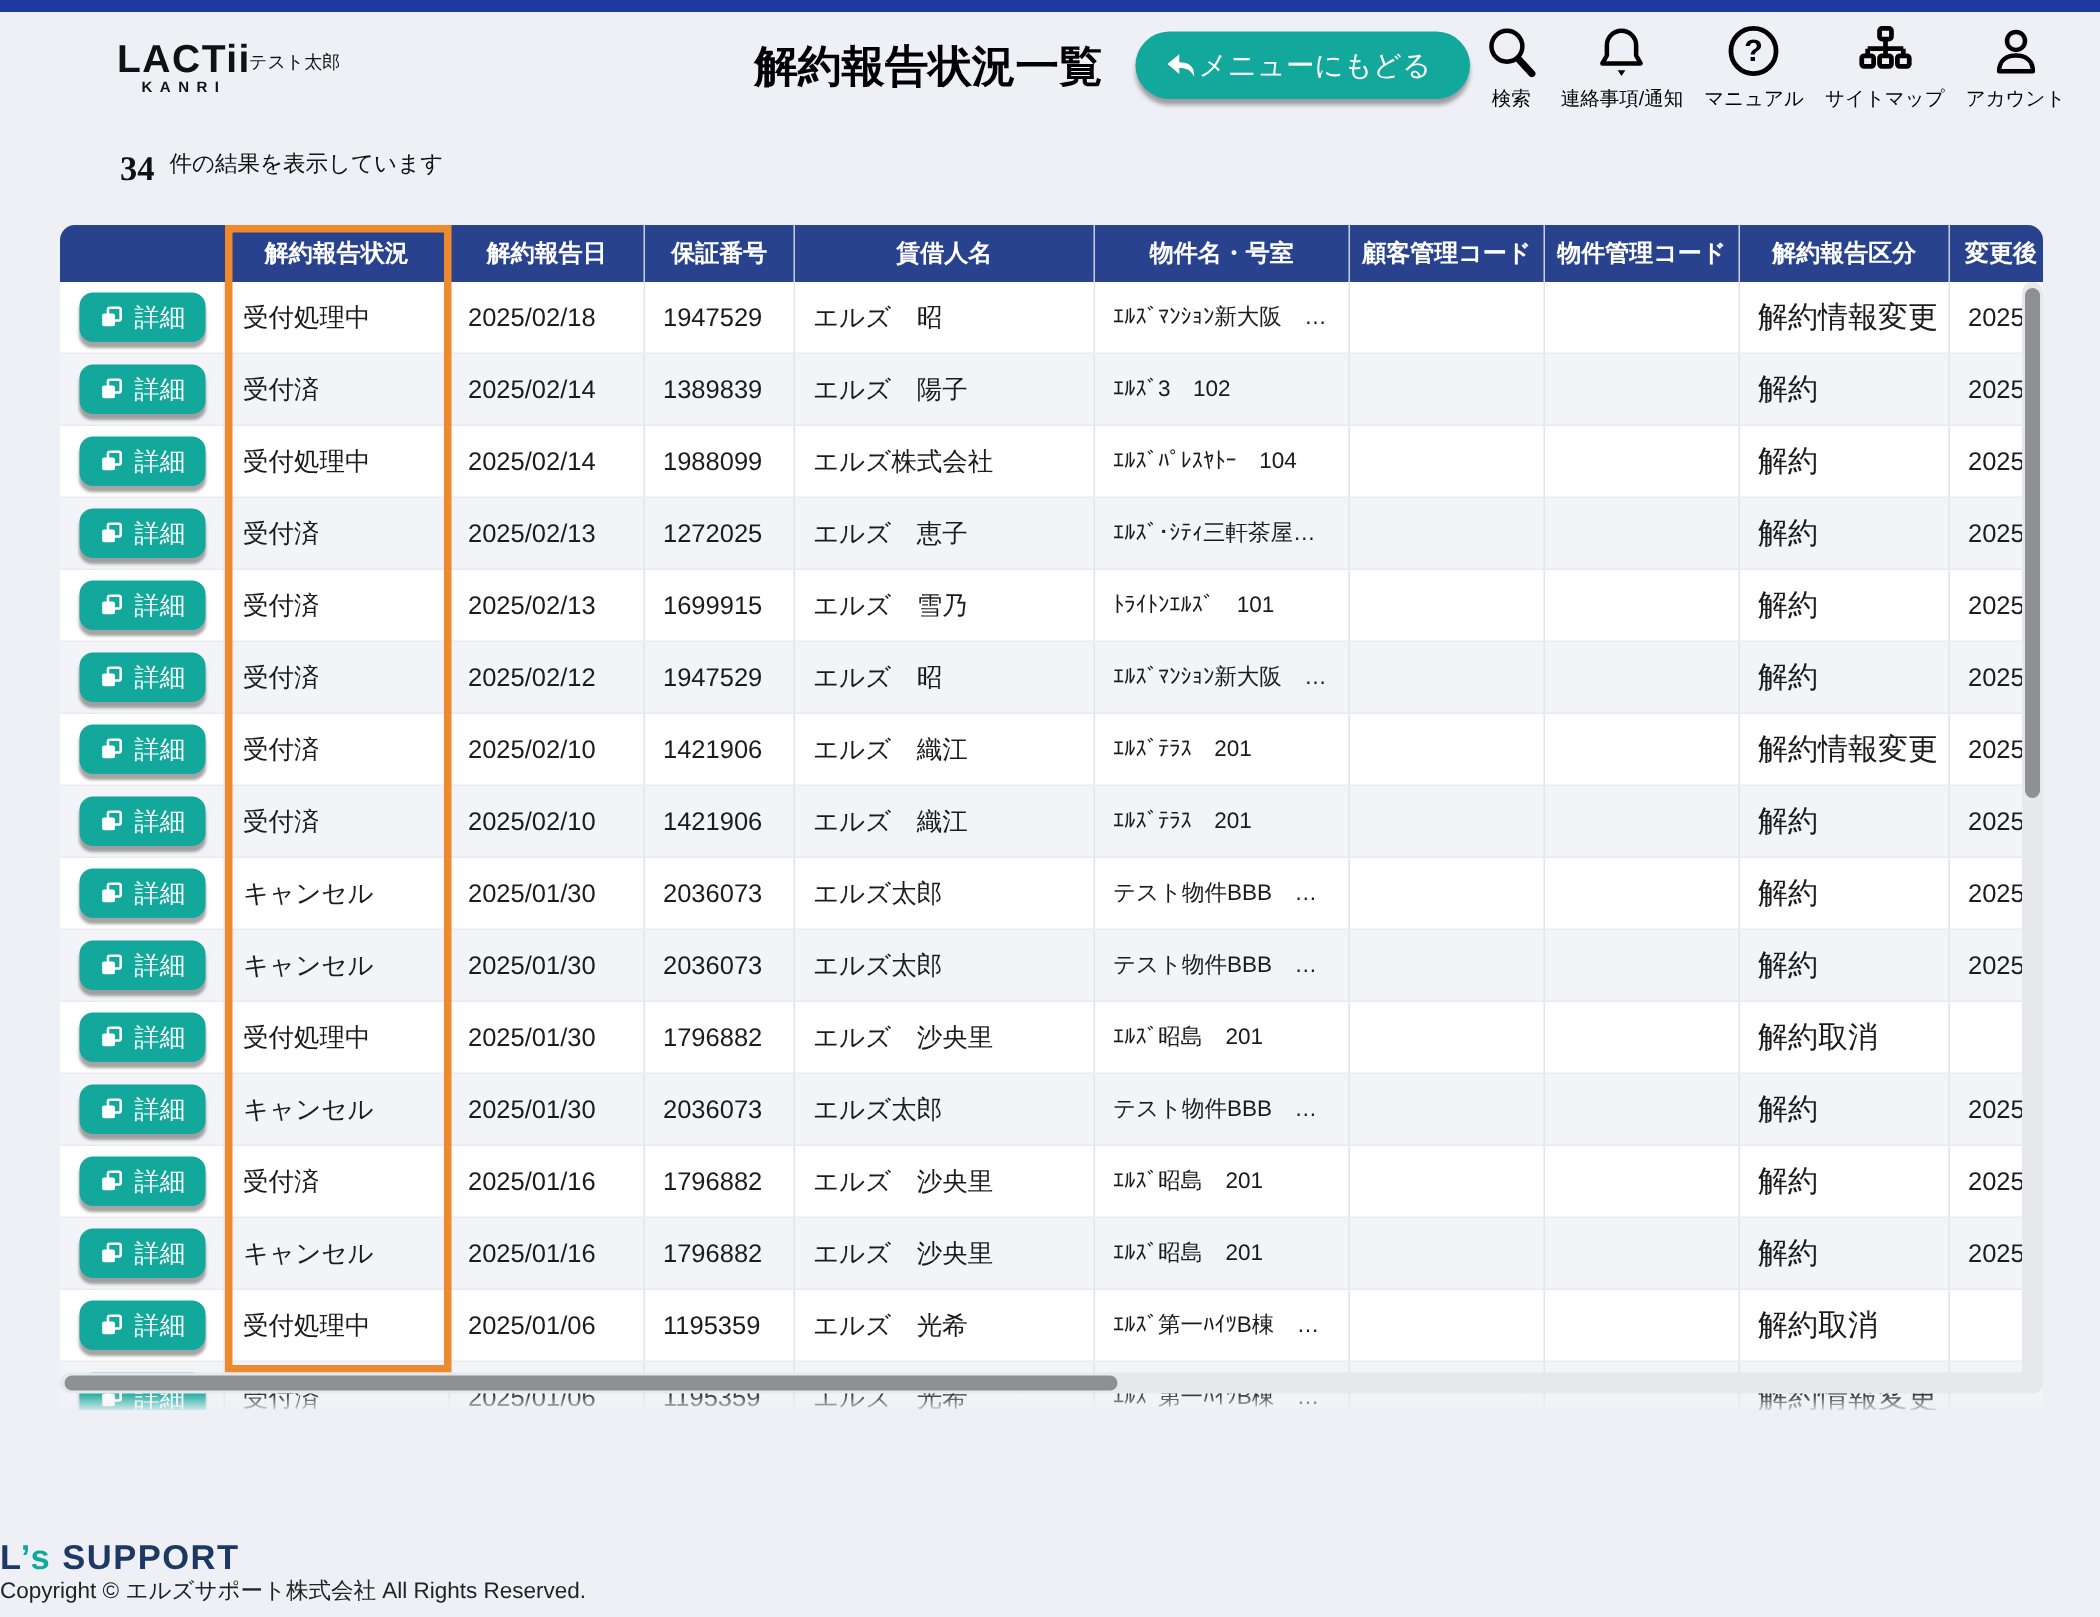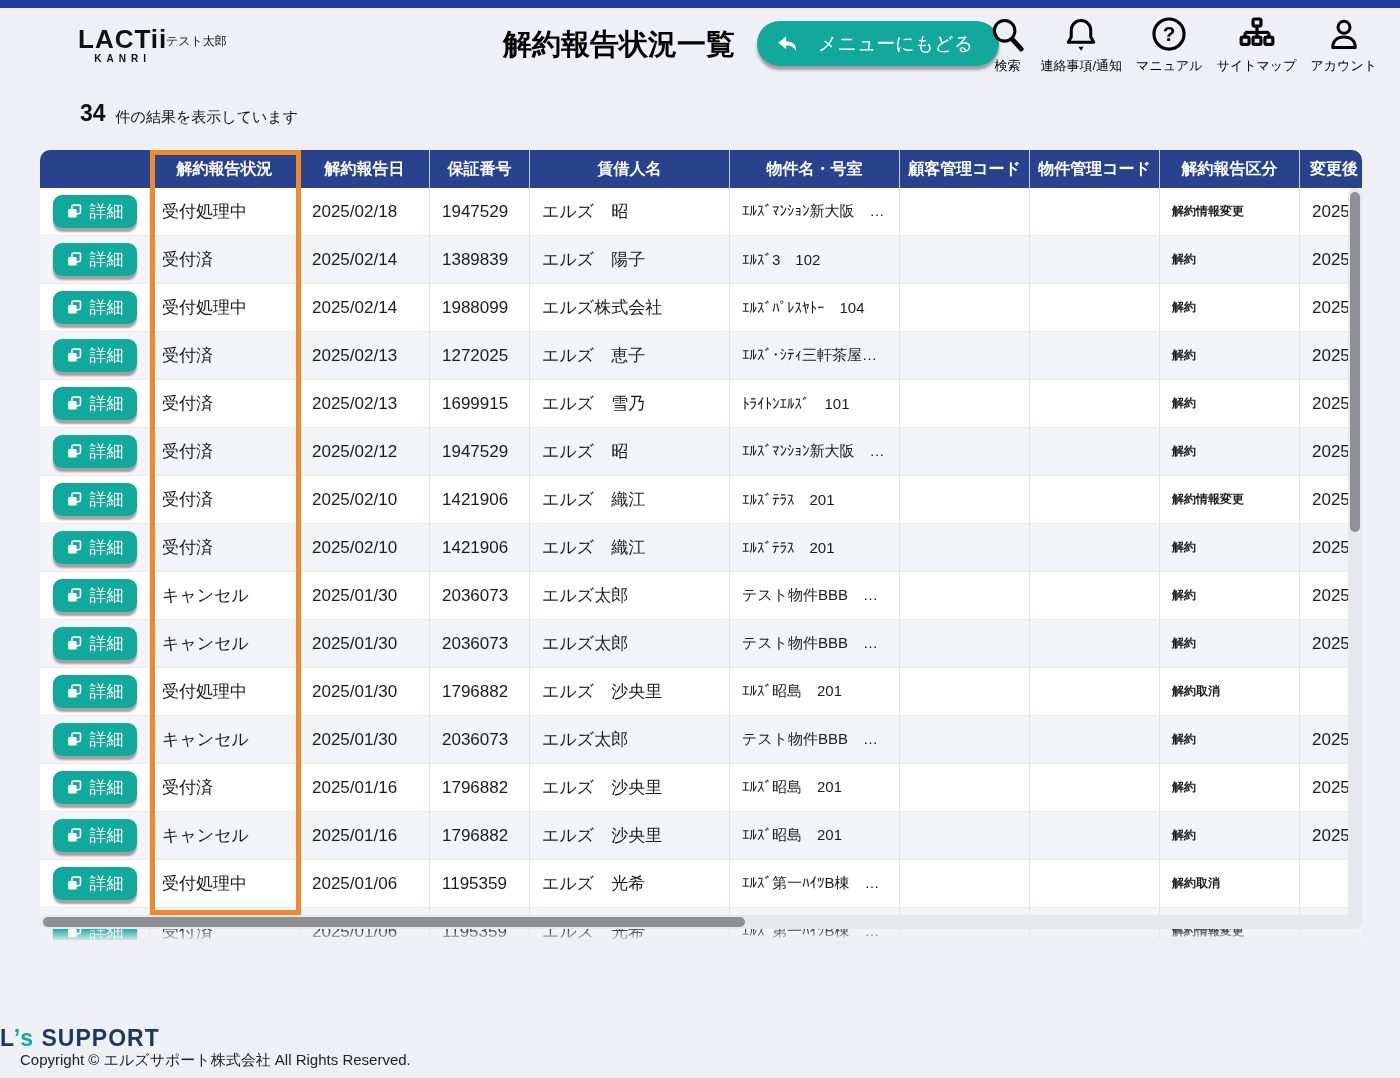--- a/index.html
+++ b/index.html
@@ -17,30 +17,30 @@
   
   .logo { position:absolute; left:78px; top:26px; text-align:center; color:#111; }
   .logo .l1 { font-size:26px; font-weight:800; letter-spacing:1px; line-height:26px;}
   .logo .l2 { font-size:10px; font-weight:700; letter-spacing:5px; margin-top:1px;}
   .user-name { position:absolute; left:166px; top:33px; font-size:12px; color:#111; }
   .page-title { position:absolute; left:503px; top:25px; font-size:29px; font-weight:800; color:#000; }
 
   .back-btn {
     position:absolute; left:757px; top:21px; height:45px; padding:0 26px 0 20px;
     background:#12a89c; color:#fff; border:none; border-radius:23px;
-    font-size:19px; font-family:inherit; display:flex; align-items:center; gap:20px;
+    font-size:19px; font-family:inherit; display:flex; align-items:center; gap:1px;
     box-shadow:0 4px 3px rgba(60,60,60,.45); cursor:pointer;
   }
   .icon-nav { position:absolute; right:16px; top:13px; display:flex; align-items:flex-start; }
   .icon-nav .item { display:flex; flex-direction:column; align-items:center; margin:0 7px; cursor:pointer; }
   .icon-nav .glyph { height:42px; display:flex; align-items:center; justify-content:center; }
   .icon-nav .lbl { font-size:13px; color:#000; margin-top:2px; white-space:nowrap; }
 
   
-  .results { position:absolute; left:80px; top:100px; display:flex; align-items:flex-end; gap:10px; }
+  .results { position:absolute; left:80px; top:100px; display:flex; align-items:flex-start; gap:10px;font-family:Liberation Serif, serif; }
   .results .num { font-size:23px; font-weight:800; color:#111; }
   .results .txt { font-size:15px; color:#111; }
 
   
   .table-wrap {
     position:absolute; left:40px; top:150px; width:1322px; height:790px;
     overflow:hidden; border-radius:10px 10px 0 0;
   }
   .tinner { width:1380px; }
   .thead { display:flex; height:38px; background:#28428e; }
@@ -60,21 +60,21 @@
   .cell:last-child { border-right:none; }
   .c0 { justify-content:center; padding-left:0; }
   .c0,.h0 { width:110px; }
   .c1,.h1 { width:150px; }
   .c2,.h2 { width:130px; }
   .c3,.h3 { width:100px; }
   .c4,.h4 { width:200px; }
   .c5,.h5 { width:170px; font-size:15px; }
   .c6,.h6 { width:130px; }
   .c7,.h7 { width:130px; }
-  .c8,.h8 { width:140px; font-size:12px;font-weight:bold; }
+  .c8,.h8 { width:140px; font-size:20px; }
   .c9,.h9 { width:120px; }
 
   .detail-btn {
     background:#12a89c; color:#fff; border:none; border-radius:9px;
     height:33px; padding:0 13px; font-size:17px; font-family:inherit;
     display:flex; align-items:center; gap:7px; cursor:pointer;
     box-shadow:0 4px 2px rgba(90,90,90,.55);
   }
 
   
@@ -99,21 +99,21 @@
   .table-fade {
     position:absolute; left:40px; top:928px; width:1322px; height:14px; z-index:45;
     background:linear-gradient(to bottom, rgba(238,240,245,0), rgba(238,240,245,1));
     pointer-events:none;
   }
 
   
   .footer { position:absolute; left:0; top:1026px; width:1109px; }
   .f-logo { font-size:23px; font-weight:800; letter-spacing:1px; color:#1d3862; line-height:24px; }
   .f-logo .apos { color:#12a89c; }
-  .f-copy { font-size:15px; color:#222; margin-top:1px;padding-left:20px; }
+  .f-copy { font-size:15px; color:#222; margin-top:1px; }
 
   svg { display:block; }
 </style>
 </head>
 <body>
 
 <div class="top-strip"></div>
 
 <div class="logo">
   <div class="l1">LACTii</div>

